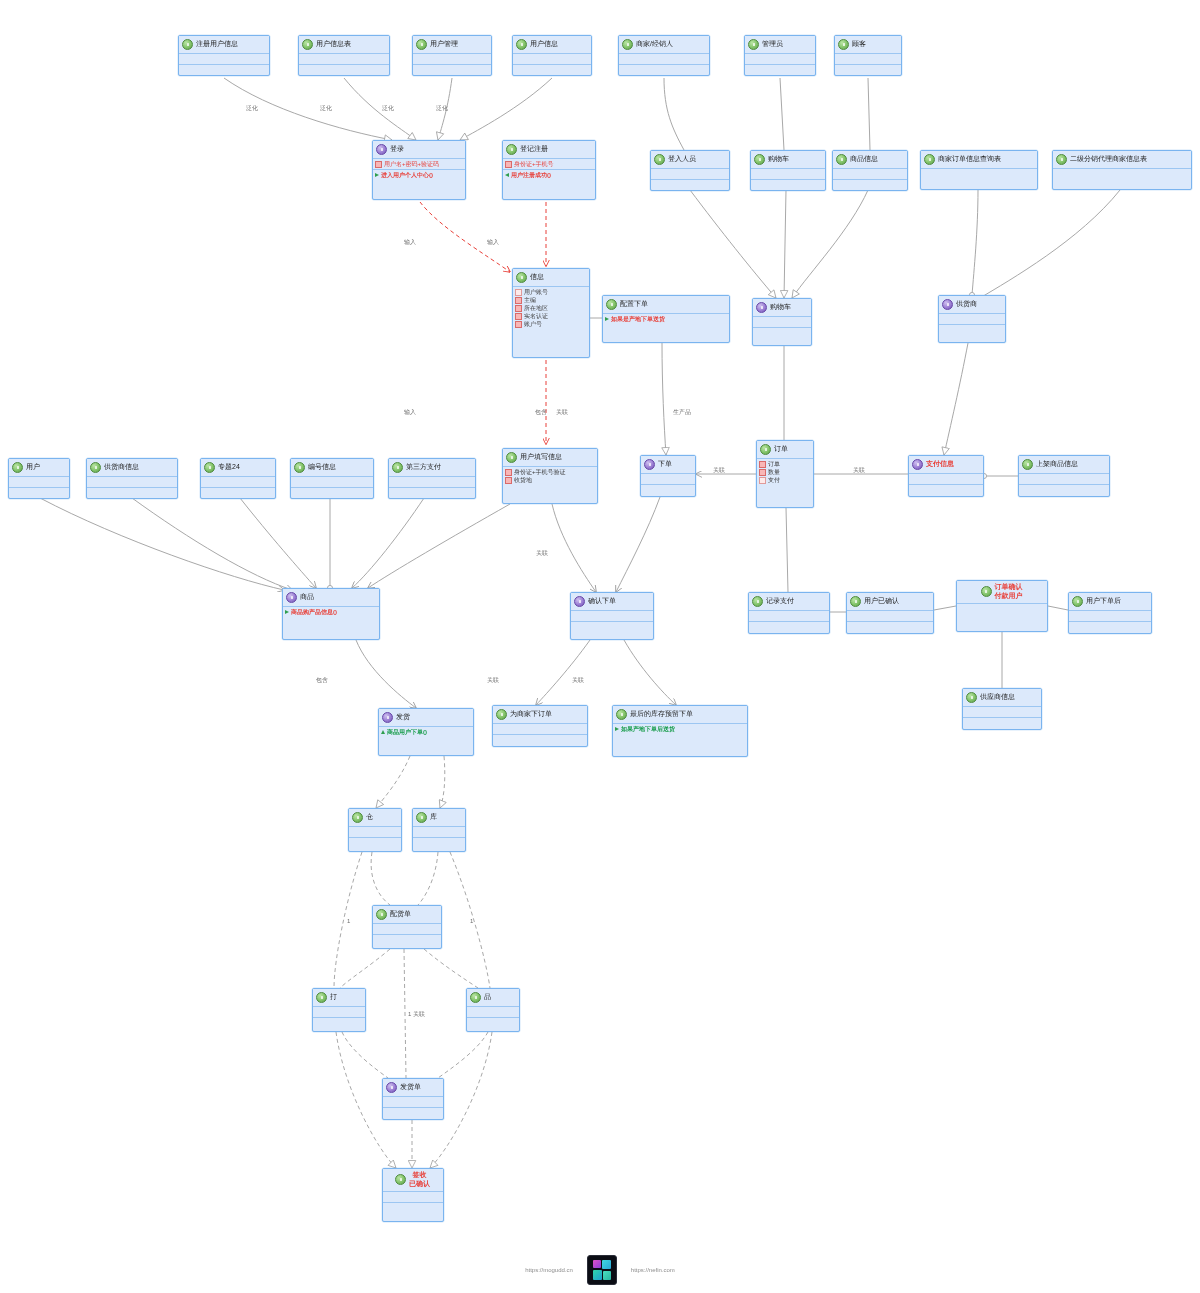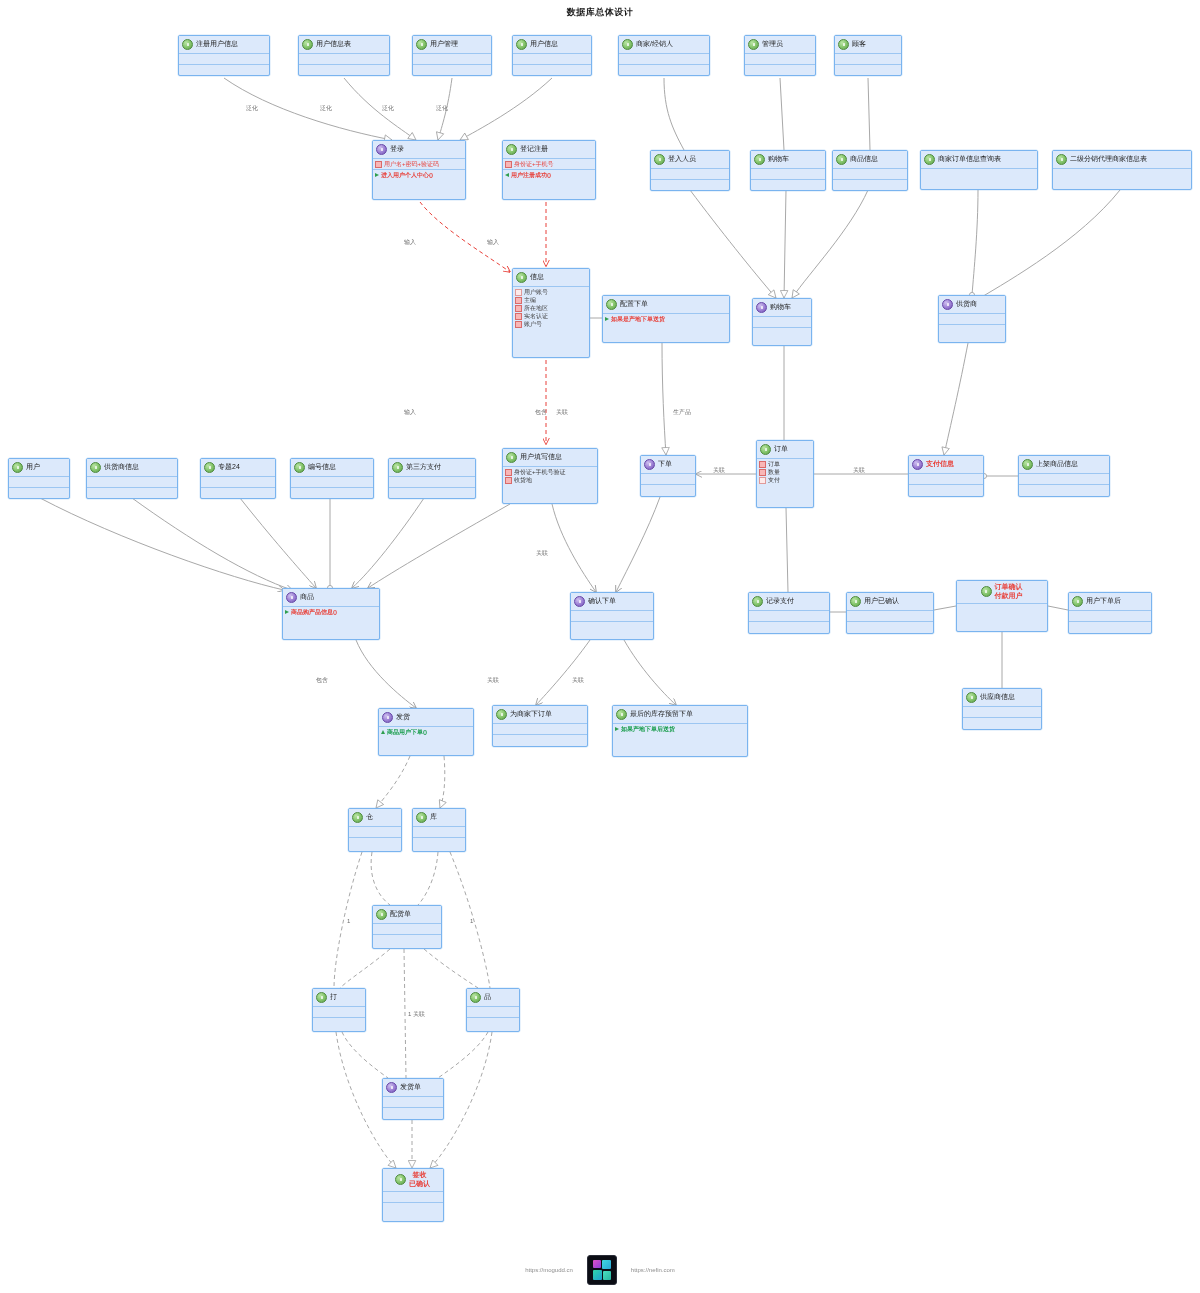--- a/index.html
+++ b/index.html
@@ -135,21 +135,20 @@
   .logo .g4{
     position:absolute;left:15px;top:15px;width:8px;height:9px;
     background:linear-gradient(135deg,#4be0c0,#27b5a0);border-radius:1px;
   }
 </style>
 </head>
 <body>
 
 <div id="canvas">
 
-  <div class="diagram-title">数据库总体设计</div>
 
   <svg id="edges" viewBox="0 0 1200 1293">
     <defs>
       <marker id="arrowOpen" viewBox="0 0 10 10" refX="9" refY="5" markerWidth="7" markerHeight="7" orient="auto-start-reverse">
         <path d="M 0 0 L 10 5 L 0 10" fill="none" stroke="#9b9b9b" stroke-width="1.2"></path>
       </marker>
       <marker id="triHollow" viewBox="0 0 12 12" refX="11" refY="6" markerWidth="9" markerHeight="9" orient="auto-start-reverse">
         <path d="M 1 1 L 11 6 L 1 11 z" fill="#ffffff" stroke="#9b9b9b" stroke-width="1"></path>
       </marker>
       <marker id="arrowRed" viewBox="0 0 10 10" refX="9" refY="5" markerWidth="7" markerHeight="7" orient="auto-start-reverse">

